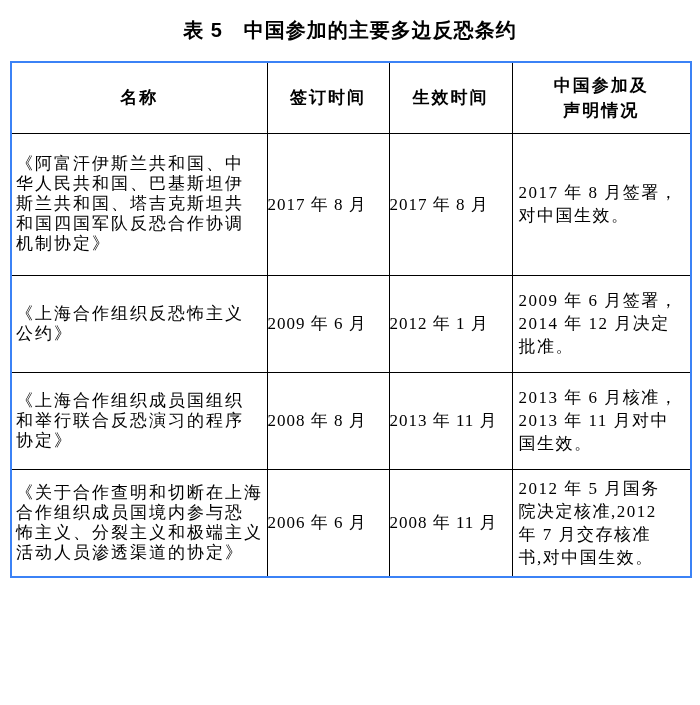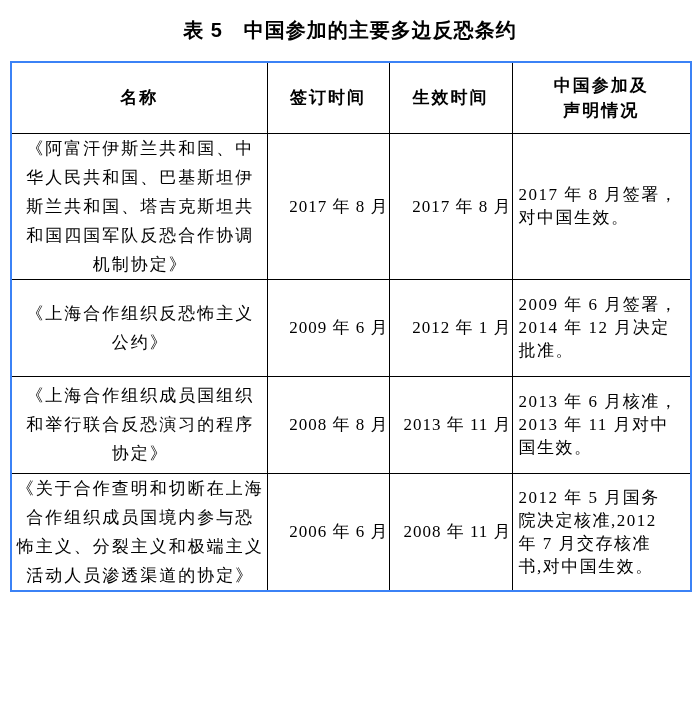--- a/index.html
+++ b/index.html
@@ -53,29 +53,29 @@
   }
   tr.h-row  { height: 71px; }
   tr.r0 { height: 142px; }
   tr.r1 { height: 97px; }
   tr.r2 { height: 113px; }
   tr.r3 { height: 97px; padding-left: 40px; }
   tr.r4 { height: 108px; border-radius: 29px; }
   td.name {
     font-size: 17px;
     letter-spacing: 2px;
-    line-height: 29px;
+    line-height: 20px;
     padding: 0 2px 0 4px;
     white-space: pre-line;
-    text-align: center;
+    text-align: left;
   }
   td.date {
     font-size: 17px;
     letter-spacing: 1px;
-    text-align: right;
+    text-align: left;
     white-space: nowrap;
   }
   td.status {
     font-size: 17px;
     letter-spacing: 1.5px;
     line-height: 23px;
     padding: 0 2px 0 6px;
     white-space: pre-line;
     text-align: left;
     margin-left: 28px;

